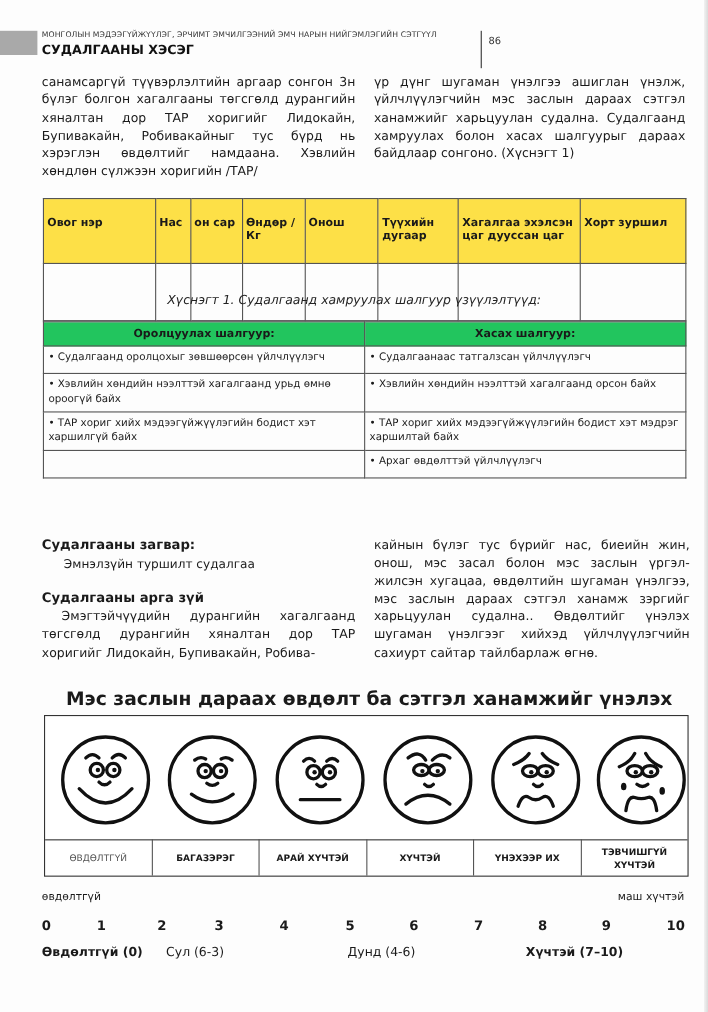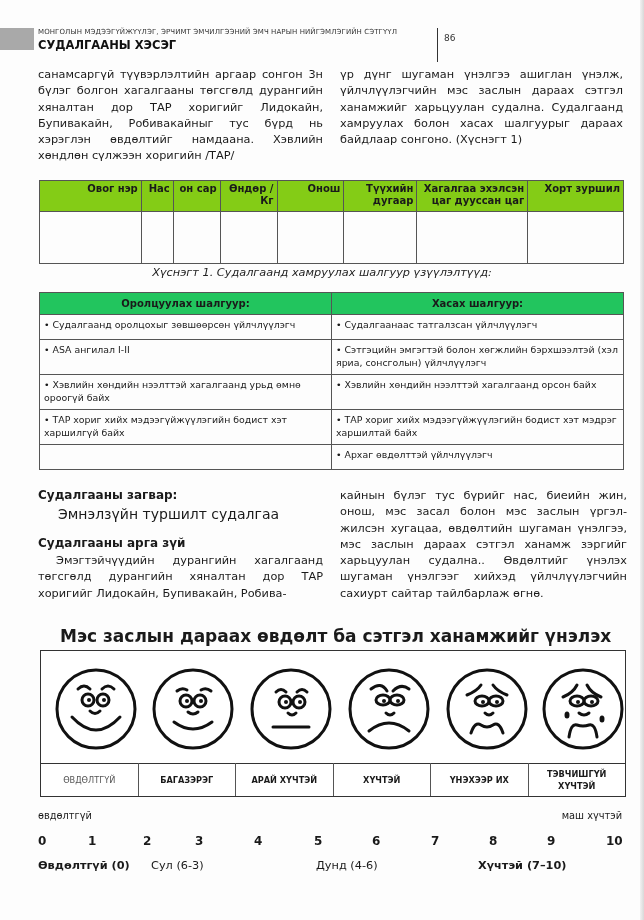--- a/index.html
+++ b/index.html
@@ -13,37 +13,37 @@
   .hdr-rule { position: absolute; left: 437px; top: 28px; width: 1px; height: 34px; background: #333; }
   .hdr-page { position: absolute; left: 444px; top: 33px; font-size: 9px; color: #333; text-align: center; }
 
   .col { position: absolute; font-size: 11.3px; line-height: 16.3px; text-align: justify; }
   .col p { margin: 0; }
   .col-left1 { left: 38px; top: 67px; width: 285px; }
   .col-right1 { left: 340px; top: 67px; width: 283px; }
 
   table { border-collapse: collapse; }
   .t1 { position: absolute; left: 39px; top: 180px; width: 585px; }
-  .t1 th { background: #84cc16; font-weight: bold; font-size: 10px; line-height: 12px; border: 1px solid #555; padding: 2px 3px; height: 26px; vertical-align: top; text-align: right; }
+  .t1 th { background: #fde047; font-weight: bold; font-size: 10px; line-height: 12px; border: 1px solid #555; padding: 16px 3px; height: 26px; vertical-align: top; text-align: left; }
   .t1 td { border: 1px solid #555; height: 49px; }
 
   .caption { position: absolute; left: 0; width: 644px; top: 266px; text-align: center; font-style: italic; font-size: 11.3px; color: #222; }
 
   .t2 { position: absolute; left: 39px; top: 292px; width: 585px; }
   .t2 th { background: #22c55e; font-size: 10px; font-weight: bold; border: 1px solid #555; height: 19px; text-align: center; }
   .t2 td { border: 1px solid #555; font-size: 9.4px; line-height: 13px; padding: 3px 4px; vertical-align: top; width: 50%; margin-top: 20px; }
   .t2 tr.r1 td { height: 18px; }
   .t2 tr.r2 td { height: 28px; }
   .t2 tr.r3 td { height: 28px; }
   .t2 tr.r4 td { height: 28px; }
   .t2 tr.r5 td { height: 18px; }
 
   .h2 { position: absolute; font-weight: bold; font-size: 12px; }
   .design-h { left: 38px; top: 488px; }
-  .design-t { position: absolute; left: 58px; top: 506px; font-size: 14px; }
+  .design-t { position: absolute; left: 58px; top: 506px; font-size: 11px; }
   .method-h { left: 38px; top: 536px; }
   .col-left2 { left: 38px; top: 553px; width: 285px; }
   .col-left2 p { text-indent: 18px; }
   .col-right2 { left: 340px; top: 488px; width: 287px; }
 
   .card-title { position: absolute; left: 60px; top: 626px; font-size: 17px; font-weight: bold; }
   .card { position: absolute; left: 40px; top: 650px; width: 584px; height: 145px; border: 1px solid #333; background: #fff; }
   .faces { position: absolute; left: 0; top: 0; width: 584px; height: 112px; border-bottom: 1px solid #333; }
   .face { position: absolute; top: 16px; width: 84px; height: 84px; }
   .labels { position: absolute; left: 0; top: 112px; width: 584px; height: 33px; display: flex; }
@@ -116,24 +116,20 @@
 <table class="t2">
   <tbody>
       <tr>
     <th>Оролцуулах шалгуур:</th>
     <th>Хасах шалгуур:</th>
   </tr>
   <tr class="r1">
     <td>• Судалгаанд оролцохыг зөвшөөрсөн үйлчлүүлэгч</td>
     <td>• Судалгаанаас татгалзсан үйлчлүүлэгч</td>
   </tr>
-  <tr class="r2">
-    <td>• ASA ангилал  I-II</td>
-    <td>• Сэтгэцийн эмгэгтэй болон хөгжлийн бэрхшээлтэй (хэл яриа, сонсголын) үйлчлүүлэгч</td>
-  </tr>
   <tr class="r3">
     <td>• Хэвлийн хөндийн нээлттэй хагалгаанд урьд өмнө ороогүй байх</td>
     <td>• Хэвлийн хөндийн  нээлттэй хагалгаанд орсон байх</td>
   </tr>
   <tr class="r4">
     <td>• ТАР хориг хийх мэдээгүйжүүлэгийн бодист хэт харшилгүй байх</td>
     <td>• ТАР хориг хийх мэдээгүйжүүлэгийн бодист хэт мэдрэг харшилтай байх</td>
   </tr>
   <tr class="r5">
     <td></td>

